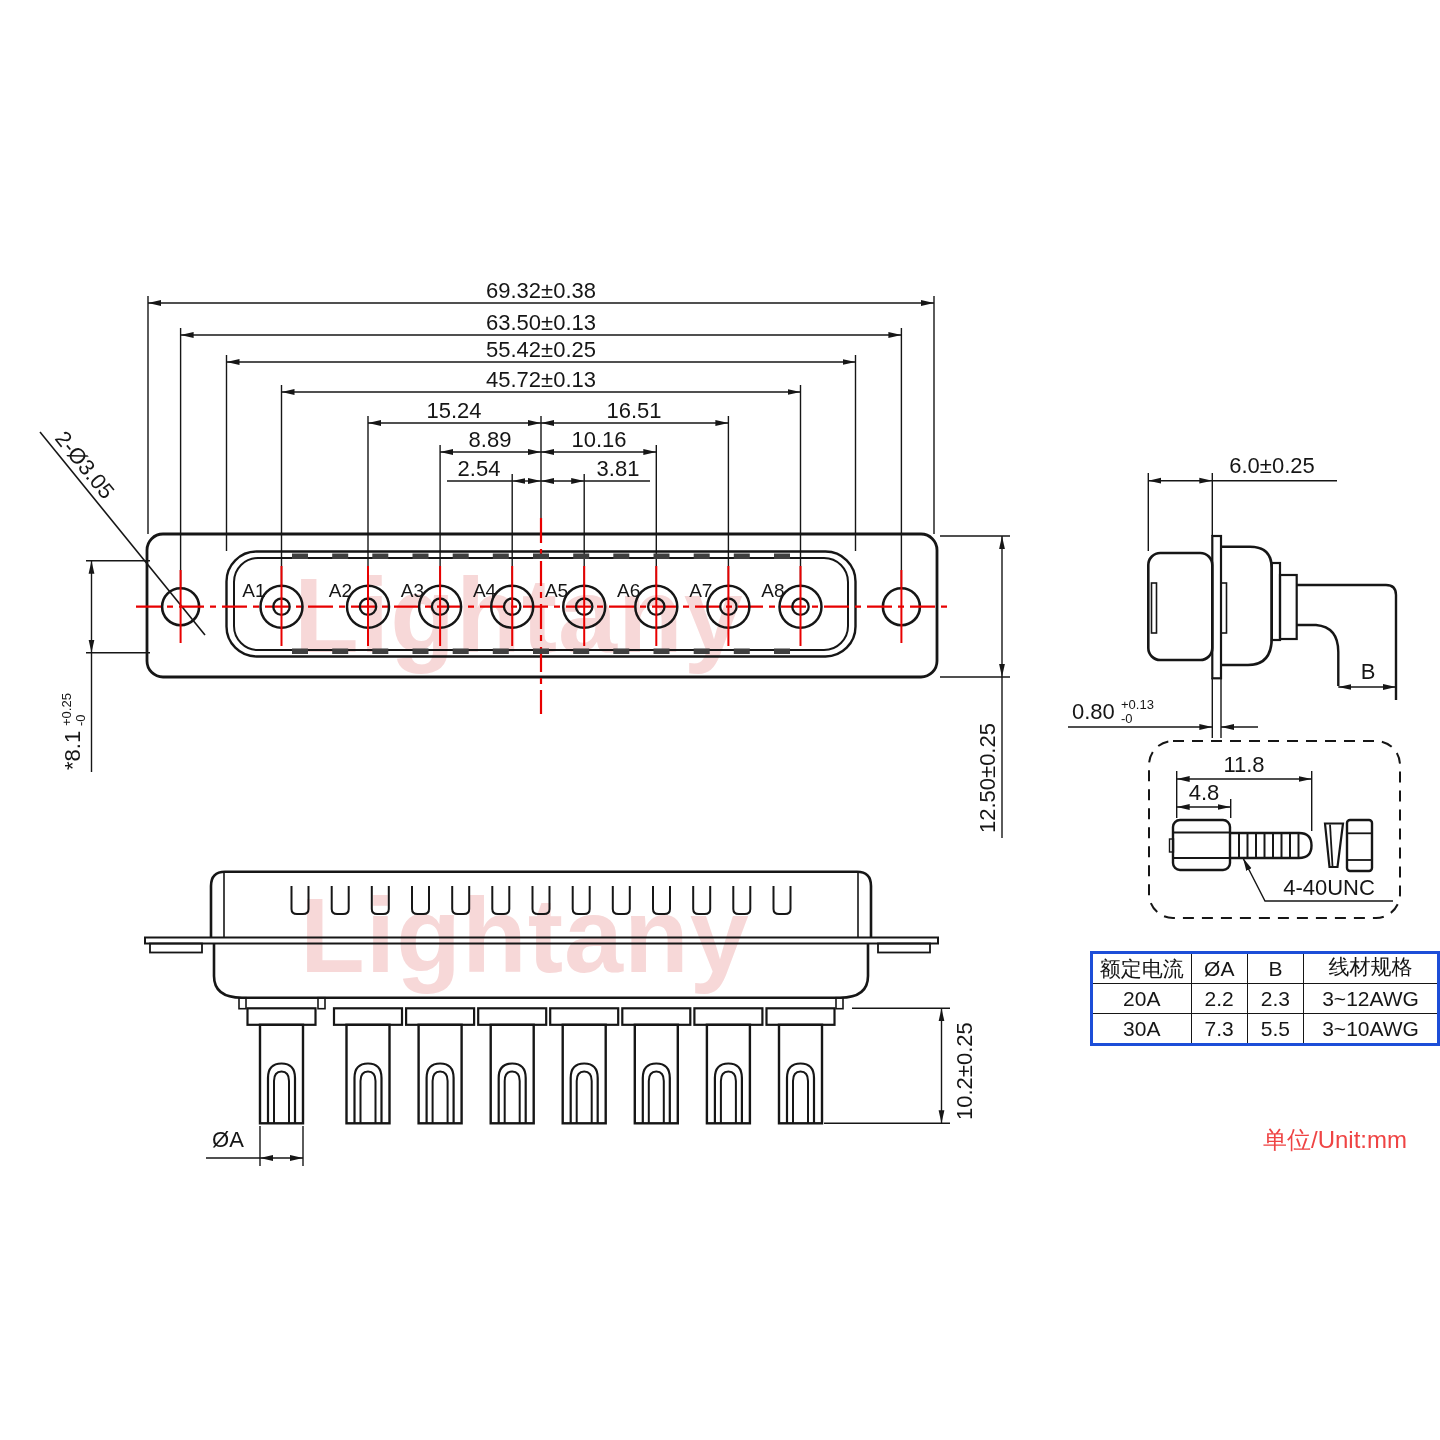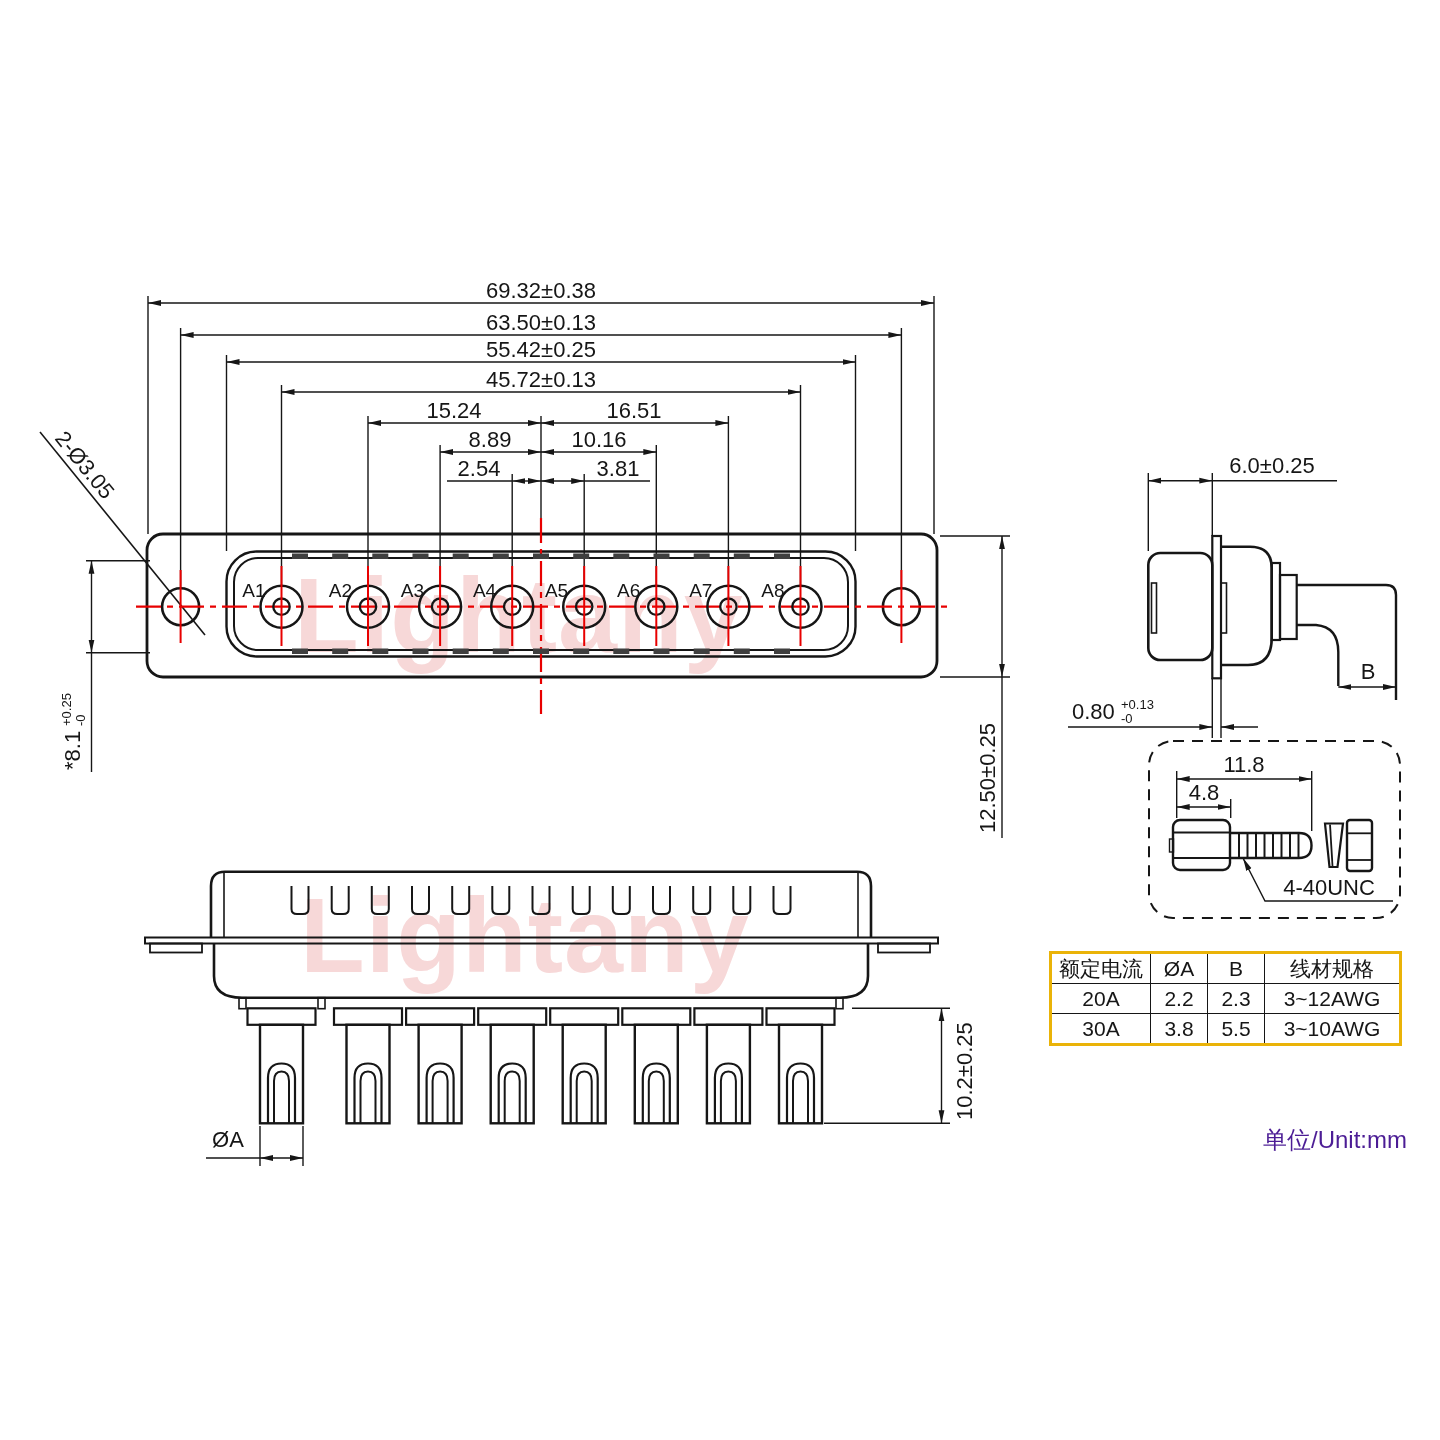--- a/index.html
+++ b/index.html
@@ -1,27 +1,27 @@
 <!DOCTYPE html>
 <html><head>
 <meta charset="utf-8">
 <style>
   html,body{margin:0;padding:0;background:#ffffff;}
   #canvas{position:relative;width:1440px;height:1440px;background:#ffffff;overflow:hidden;
           font-family:"Liberation Sans", sans-serif;}
   #drawing{position:absolute;left:0;top:0;}
   .spec-table{position:absolute;left:1049px;top:951px;}
-  .spec-table table{border-collapse:collapse;border:3px solid #eab308;table-layout:fixed;}
+  .spec-table table{border-collapse:collapse;border:3px solid #1d4ed8;table-layout:fixed;margin-left:41px;}
   .spec-table th,.spec-table td{border:1.6px solid #161616;font-weight:normal;
       font-size:21px;color:#161616;text-align:center;padding:0;height:29px;line-height:29px;
       font-family:"Liberation Sans", sans-serif;white-space:nowrap;overflow:hidden;}
   .spec-table .c0{width:98px;} .spec-table .c1{width:56px;}
-  .spec-table .c2{width:56px;} .spec-table .c3{width:134px;}
+  .spec-table .c2{width:56px;} .spec-table .c3{width:134px;font-family:Liberation Mono, monospace;}
   .unit-note{position:absolute;left:1160px;top:1124px;width:247px;text-align:right;
-      font-size:24px;color:#4c1d95;white-space:nowrap;}
+      font-size:24px;color:#ef4444;white-space:nowrap;}
   svg text{font-family:"Liberation Sans", sans-serif;fill:#161616;}
   .dim{font-size:22px;}
   .tol{font-size:13px;}
   .wm{font-size:106px;font-weight:bold;fill:#f7d8d8;letter-spacing:1px;}
 </style>
 </head>
 <body>
 
 <div id="canvas">
 <svg id="drawing" width="1440" height="1440" viewBox="0 0 1440 1440">
@@ -346,21 +346,21 @@
       <th class="c3">线材规格</th>
     </tr>
     <tr>
       <td>20A</td>
       <td>2.2</td>
       <td>2.3</td>
       <td>3~12AWG</td>
     </tr>
     <tr>
       <td>30A</td>
-      <td>3.8</td>
+      <td>7.3</td>
       <td>5.5</td>
       <td>3~10AWG</td>
     </tr>
   </tbody>
       </table>
 </div>
 <div class="unit-note">单位/Unit:mm</div>
 </div>
 
 </body></html>

